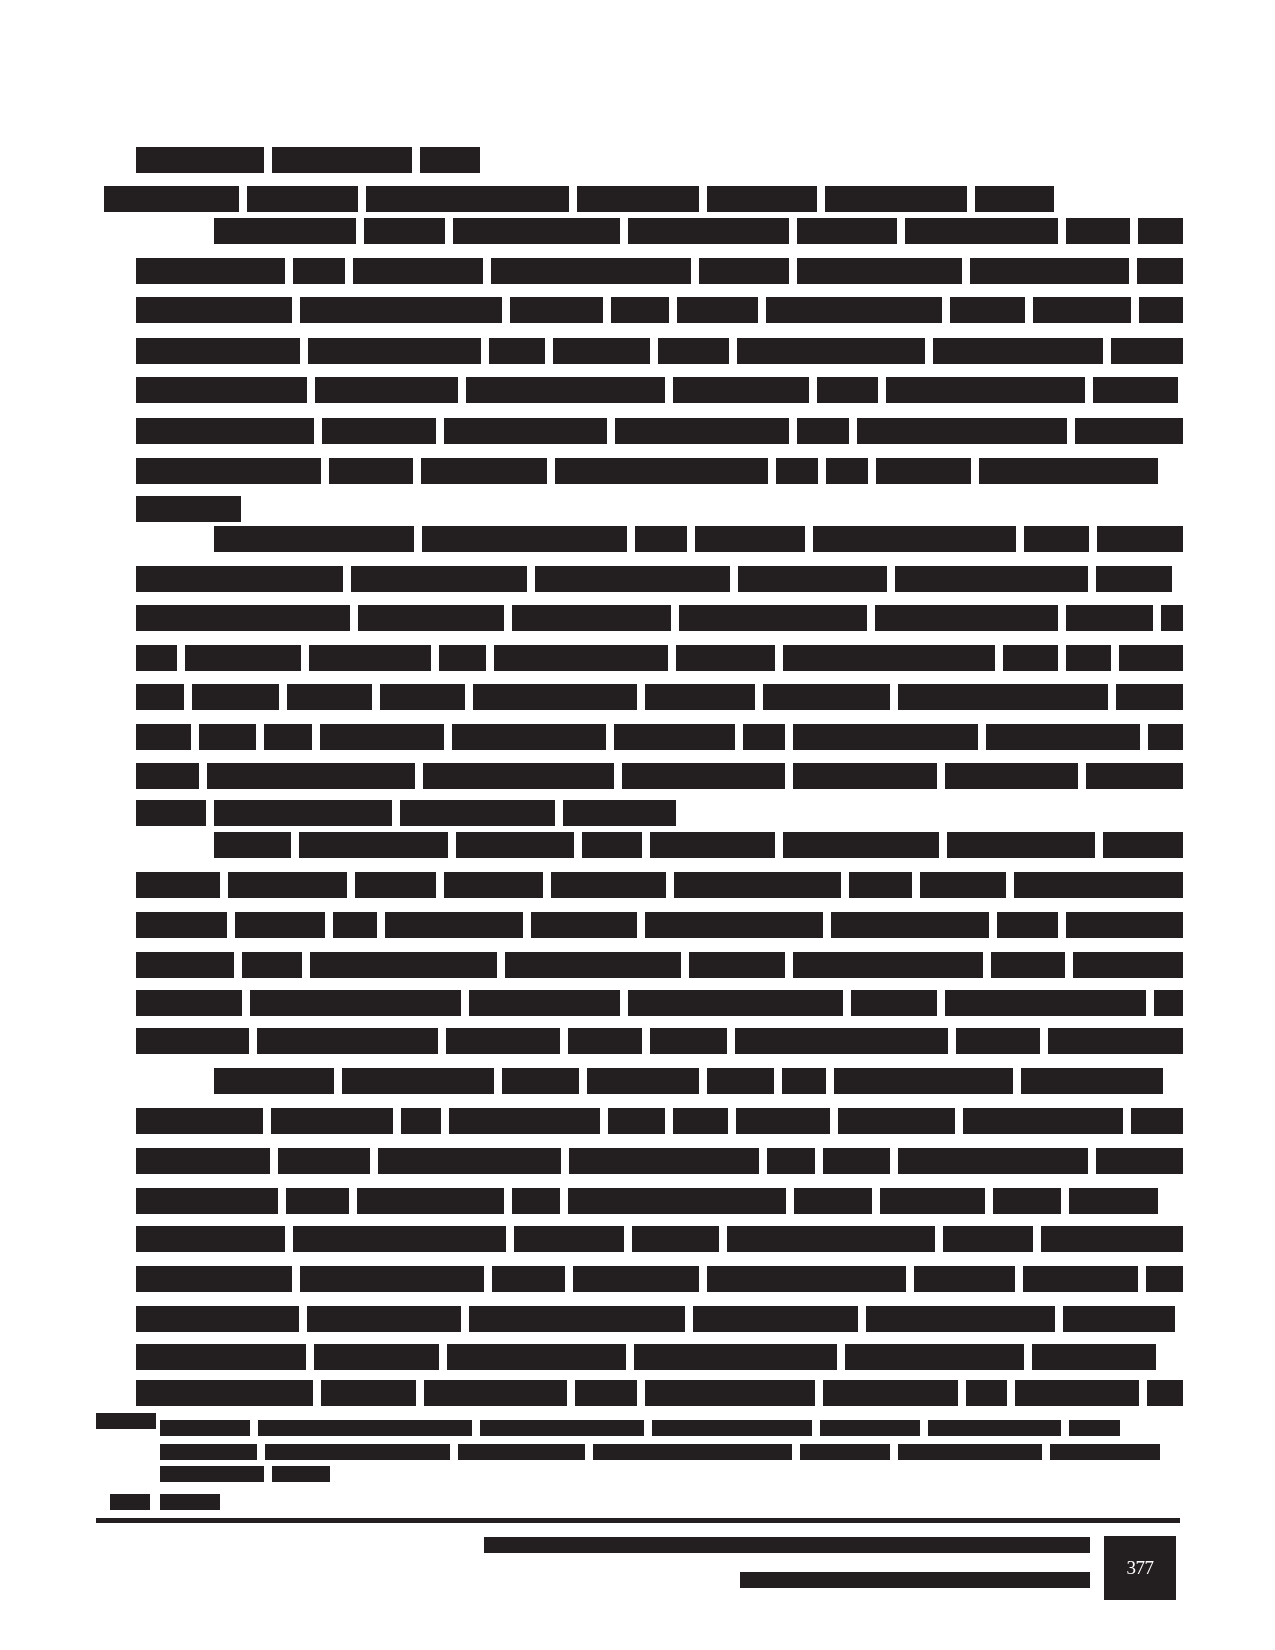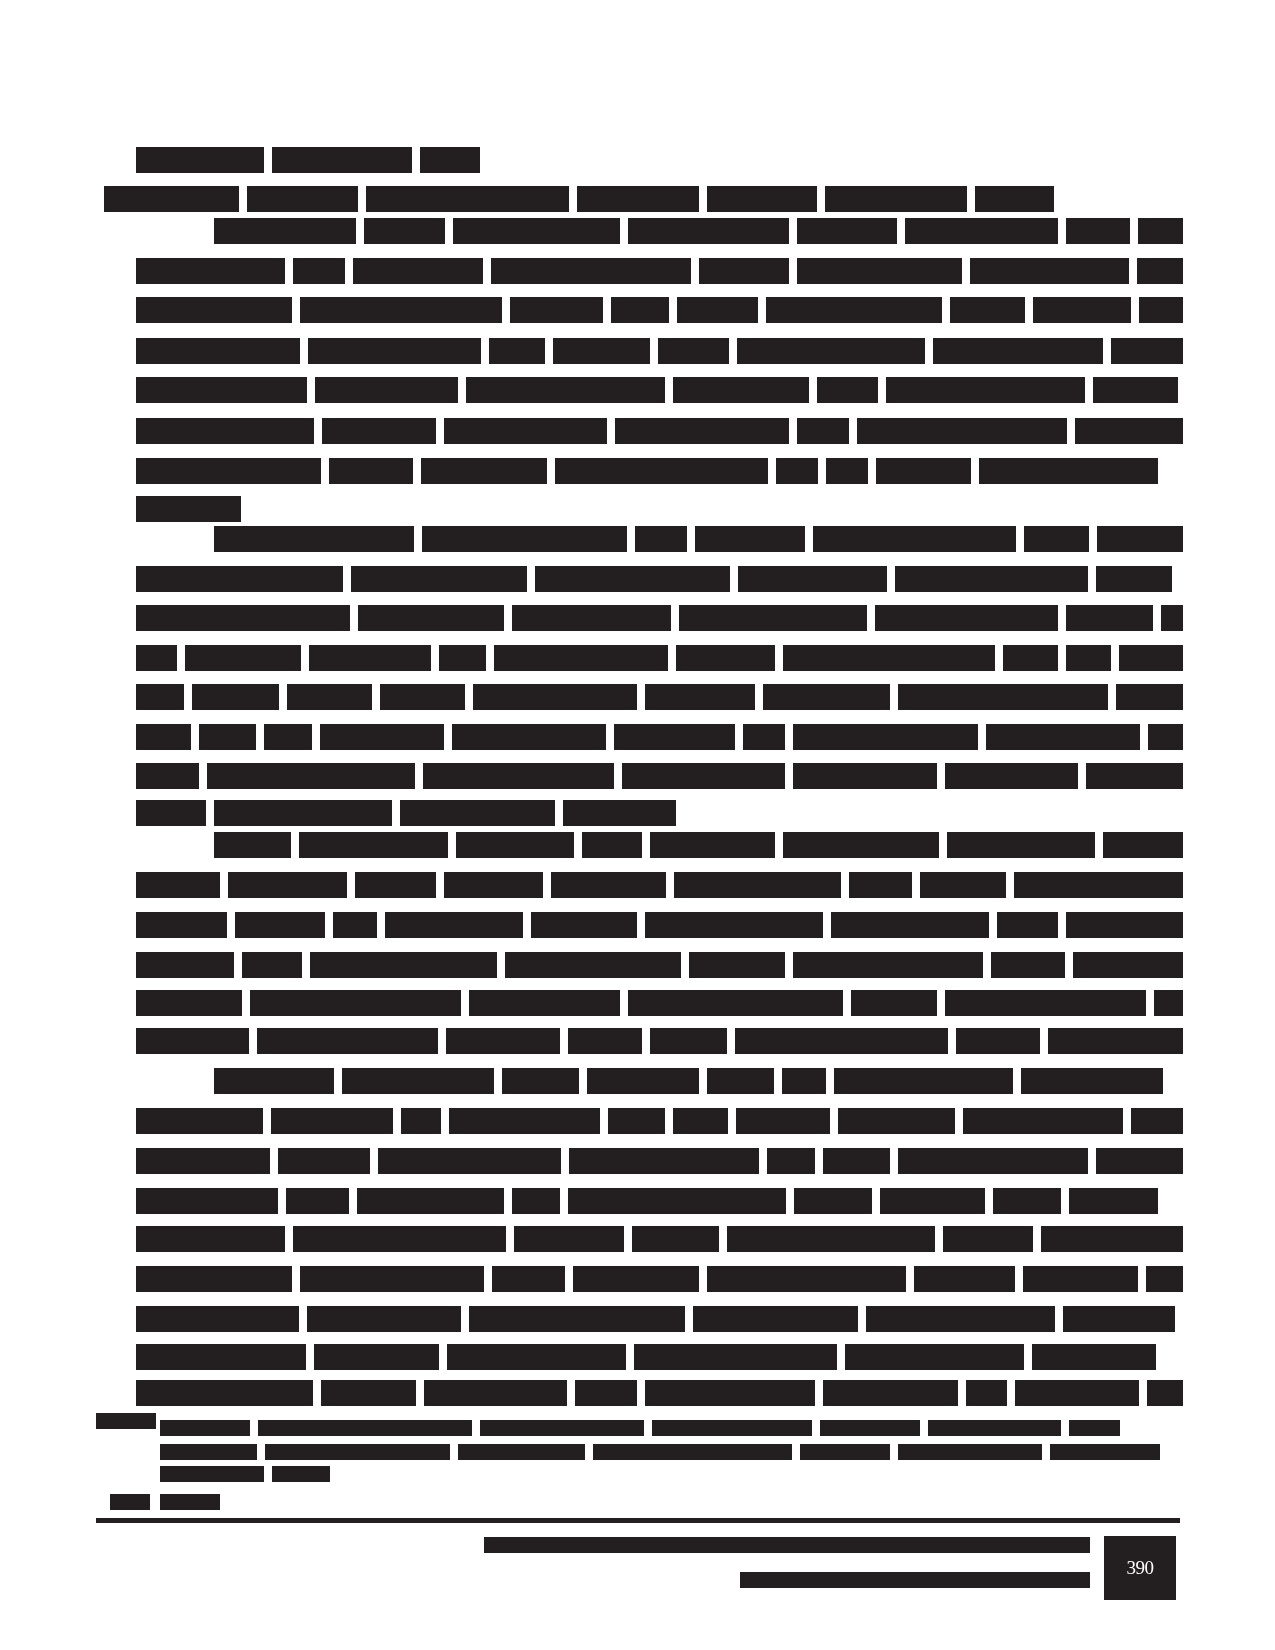--- a/index.html
+++ b/index.html
@@ -367,15 +367,15 @@
         <span class="word" style="width: 60px;"></span>
       </div>
     </div>
 
   <div class="rule"></div>
 
   <div class="footer-line" style="left:484px; top:1537px; width:606px; height:16px;"></div>
   <div class="footer-line" style="left:740px; top:1572px; width:350px; height:16px;"></div>
 
   <div class="pagebox">
-    <span>390</span>
+    <span>377</span>
   </div>
 </div>
 
 </body></html>

